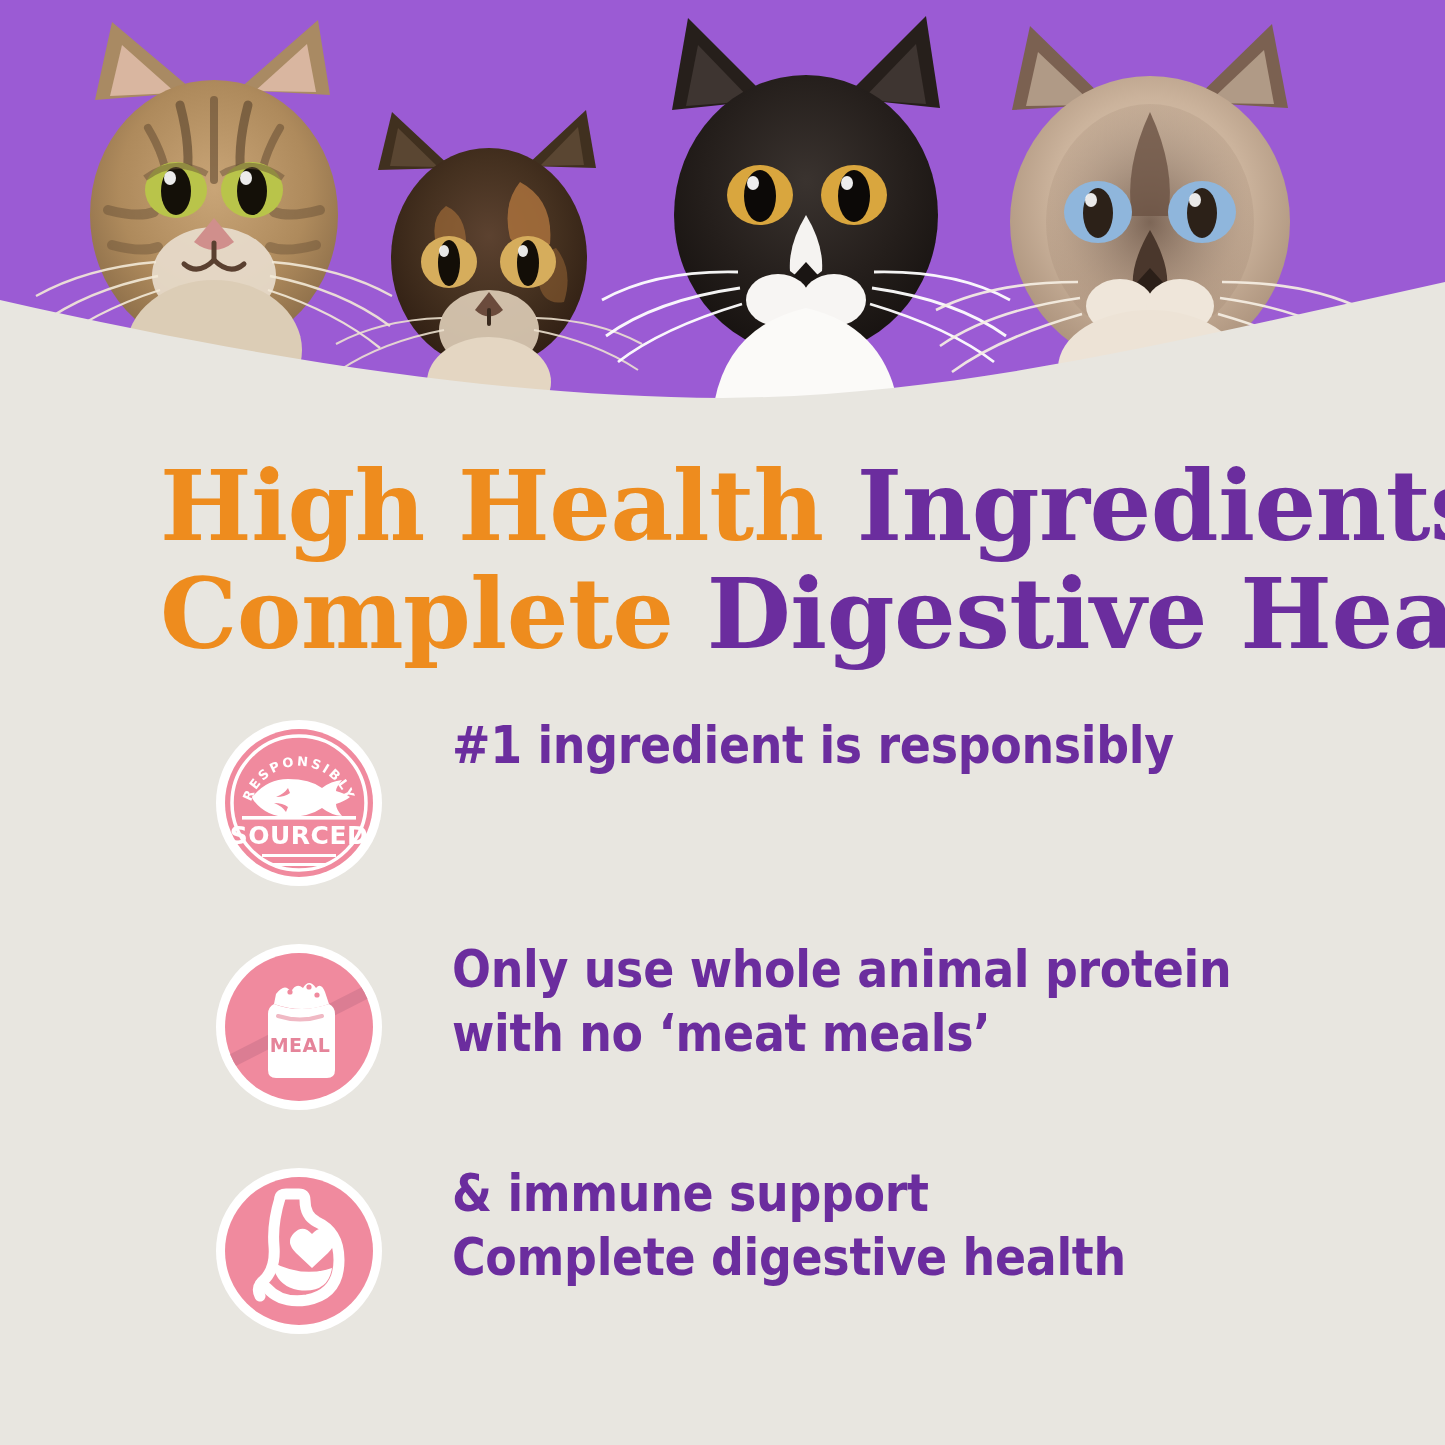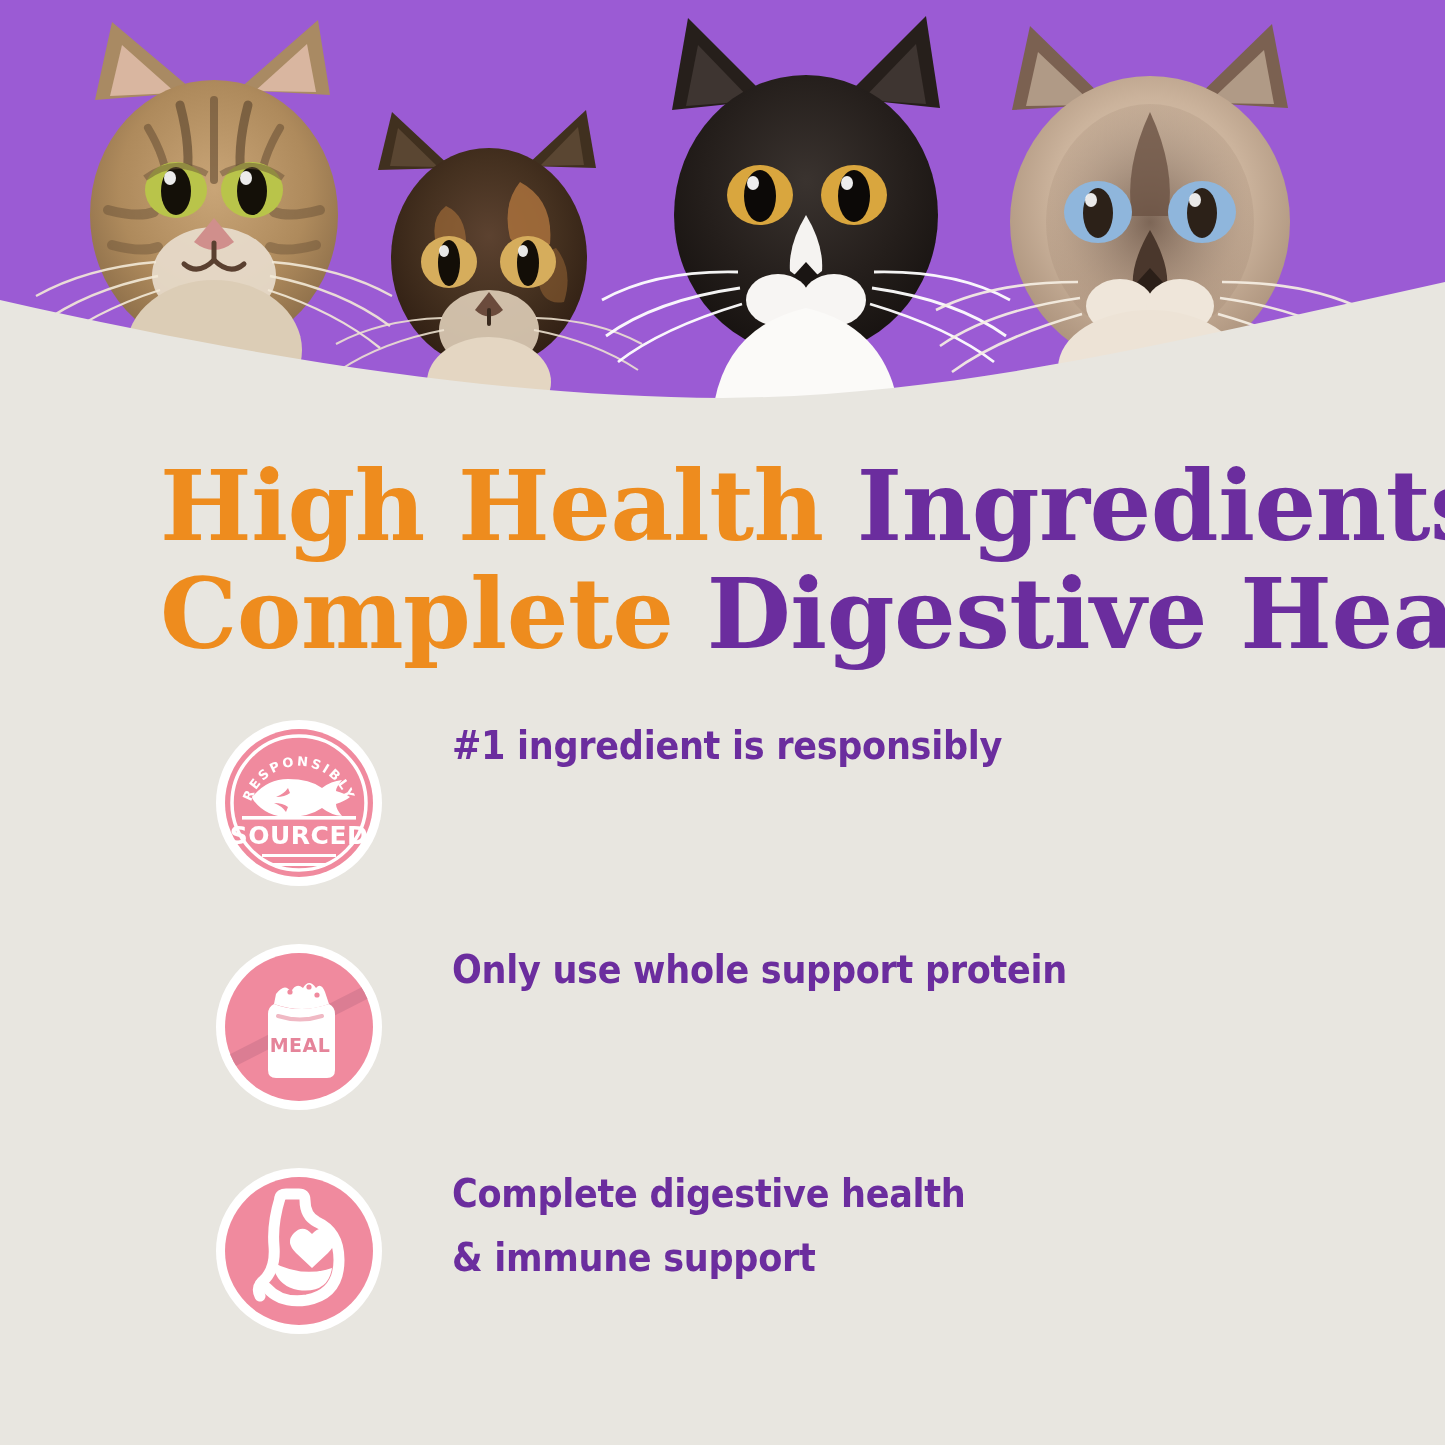--- a/index.html
+++ b/index.html
@@ -36,21 +36,21 @@
   .features{position:absolute;left:0;top:720px;width:1445px;}
   .feature{position:relative;height:224px;}
   .feature .badge-wrap{
     position:absolute;left:216px;top:0;width:166px;height:166px;
   }
   .feature .ftext{
     position:absolute;left:452px;top:-6px;width:840px;
     color:#6B2D9E;
     font-family:"DejaVu Sans Condensed","DejaVu Sans","Liberation Sans",sans-serif;
     font-weight:bold;
-    font-size:39px;
+    font-size:51px;
     line-height:64px;
     letter-spacing:-0.3px;
   }
   .feature .ftext .ln{display:block;white-space:nowrap;}
 
   svg{display:block;}
 </style>
 </head>
 <body>
 
@@ -301,21 +301,22 @@
             <circle cx="74" cy="48" r="2.6" fill="#F08A9E"></circle>
             <circle cx="93" cy="43" r="2.6" fill="#F08A9E"></circle>
             <circle cx="101" cy="51" r="2.6" fill="#F08A9E"></circle>
             <path d="M58 60 q25 10 55 0 q6 3 6 10 l0 56 q0 8 -8 8 l-51 0 q-8 0 -8 -8 l0 -56 q0 -7 6 -10 Z" fill="#FFFFFF"></path>
             <path d="M62 72 q22 7 44 0" stroke="#F0B9C4" stroke-width="4" fill="none" stroke-linecap="round"></path>
             <text x="84" y="108" text-anchor="middle" font-family="'DejaVu Sans','Liberation Sans',sans-serif" font-size="19" font-weight="bold" fill="#E5849A" letter-spacing="0.5">MEAL</text>
           </g>
         </svg>
       </div>
       <div class="ftext">
-        <span class="ln">Only use whole support protein</span>
+        <span class="ln">Only use whole animal protein</span>
+        <span class="ln">with no ‘meat meals’</span>
       </div>
     </div>
 
     <div class="feature">
       <div class="badge-wrap">
         <svg viewBox="0 0 166 166" width="166" height="166">
           <circle cx="83" cy="83" r="83" fill="#FFFFFF"></circle>
           <circle cx="83" cy="83" r="74" fill="#F08A9E"></circle>
 
           <g fill="none" stroke="#FFFFFF" stroke-width="11" stroke-linecap="round" stroke-linejoin="round">
@@ -323,19 +324,19 @@
             <path d="M64 30 q-8 26 -6 48 q2 24 -12 36"></path>
             <path d="M46 114 q-6 6 -2 14"></path>
           </g>
 
           <path d="M56 94 q4 24 26 28 q30 4 34 -22 q-30 10 -60 -6 Z" fill="#FFFFFF"></path>
 
           <path d="M96 66 q-9 -10 -18 -1 q-9 9 2 20 l16 15 l16 -15 q11 -11 2 -20 q-9 -9 -18 1 Z" fill="#FFFFFF"></path>
         </svg>
       </div>
       <div class="ftext">
+        <span class="ln">&amp; immune support</span>
         <span class="ln">Complete digestive health</span>
-        <span class="ln">&amp; immune support</span>
       </div>
     </div>
 
   </div>
 </div>
 
 </body></html>

